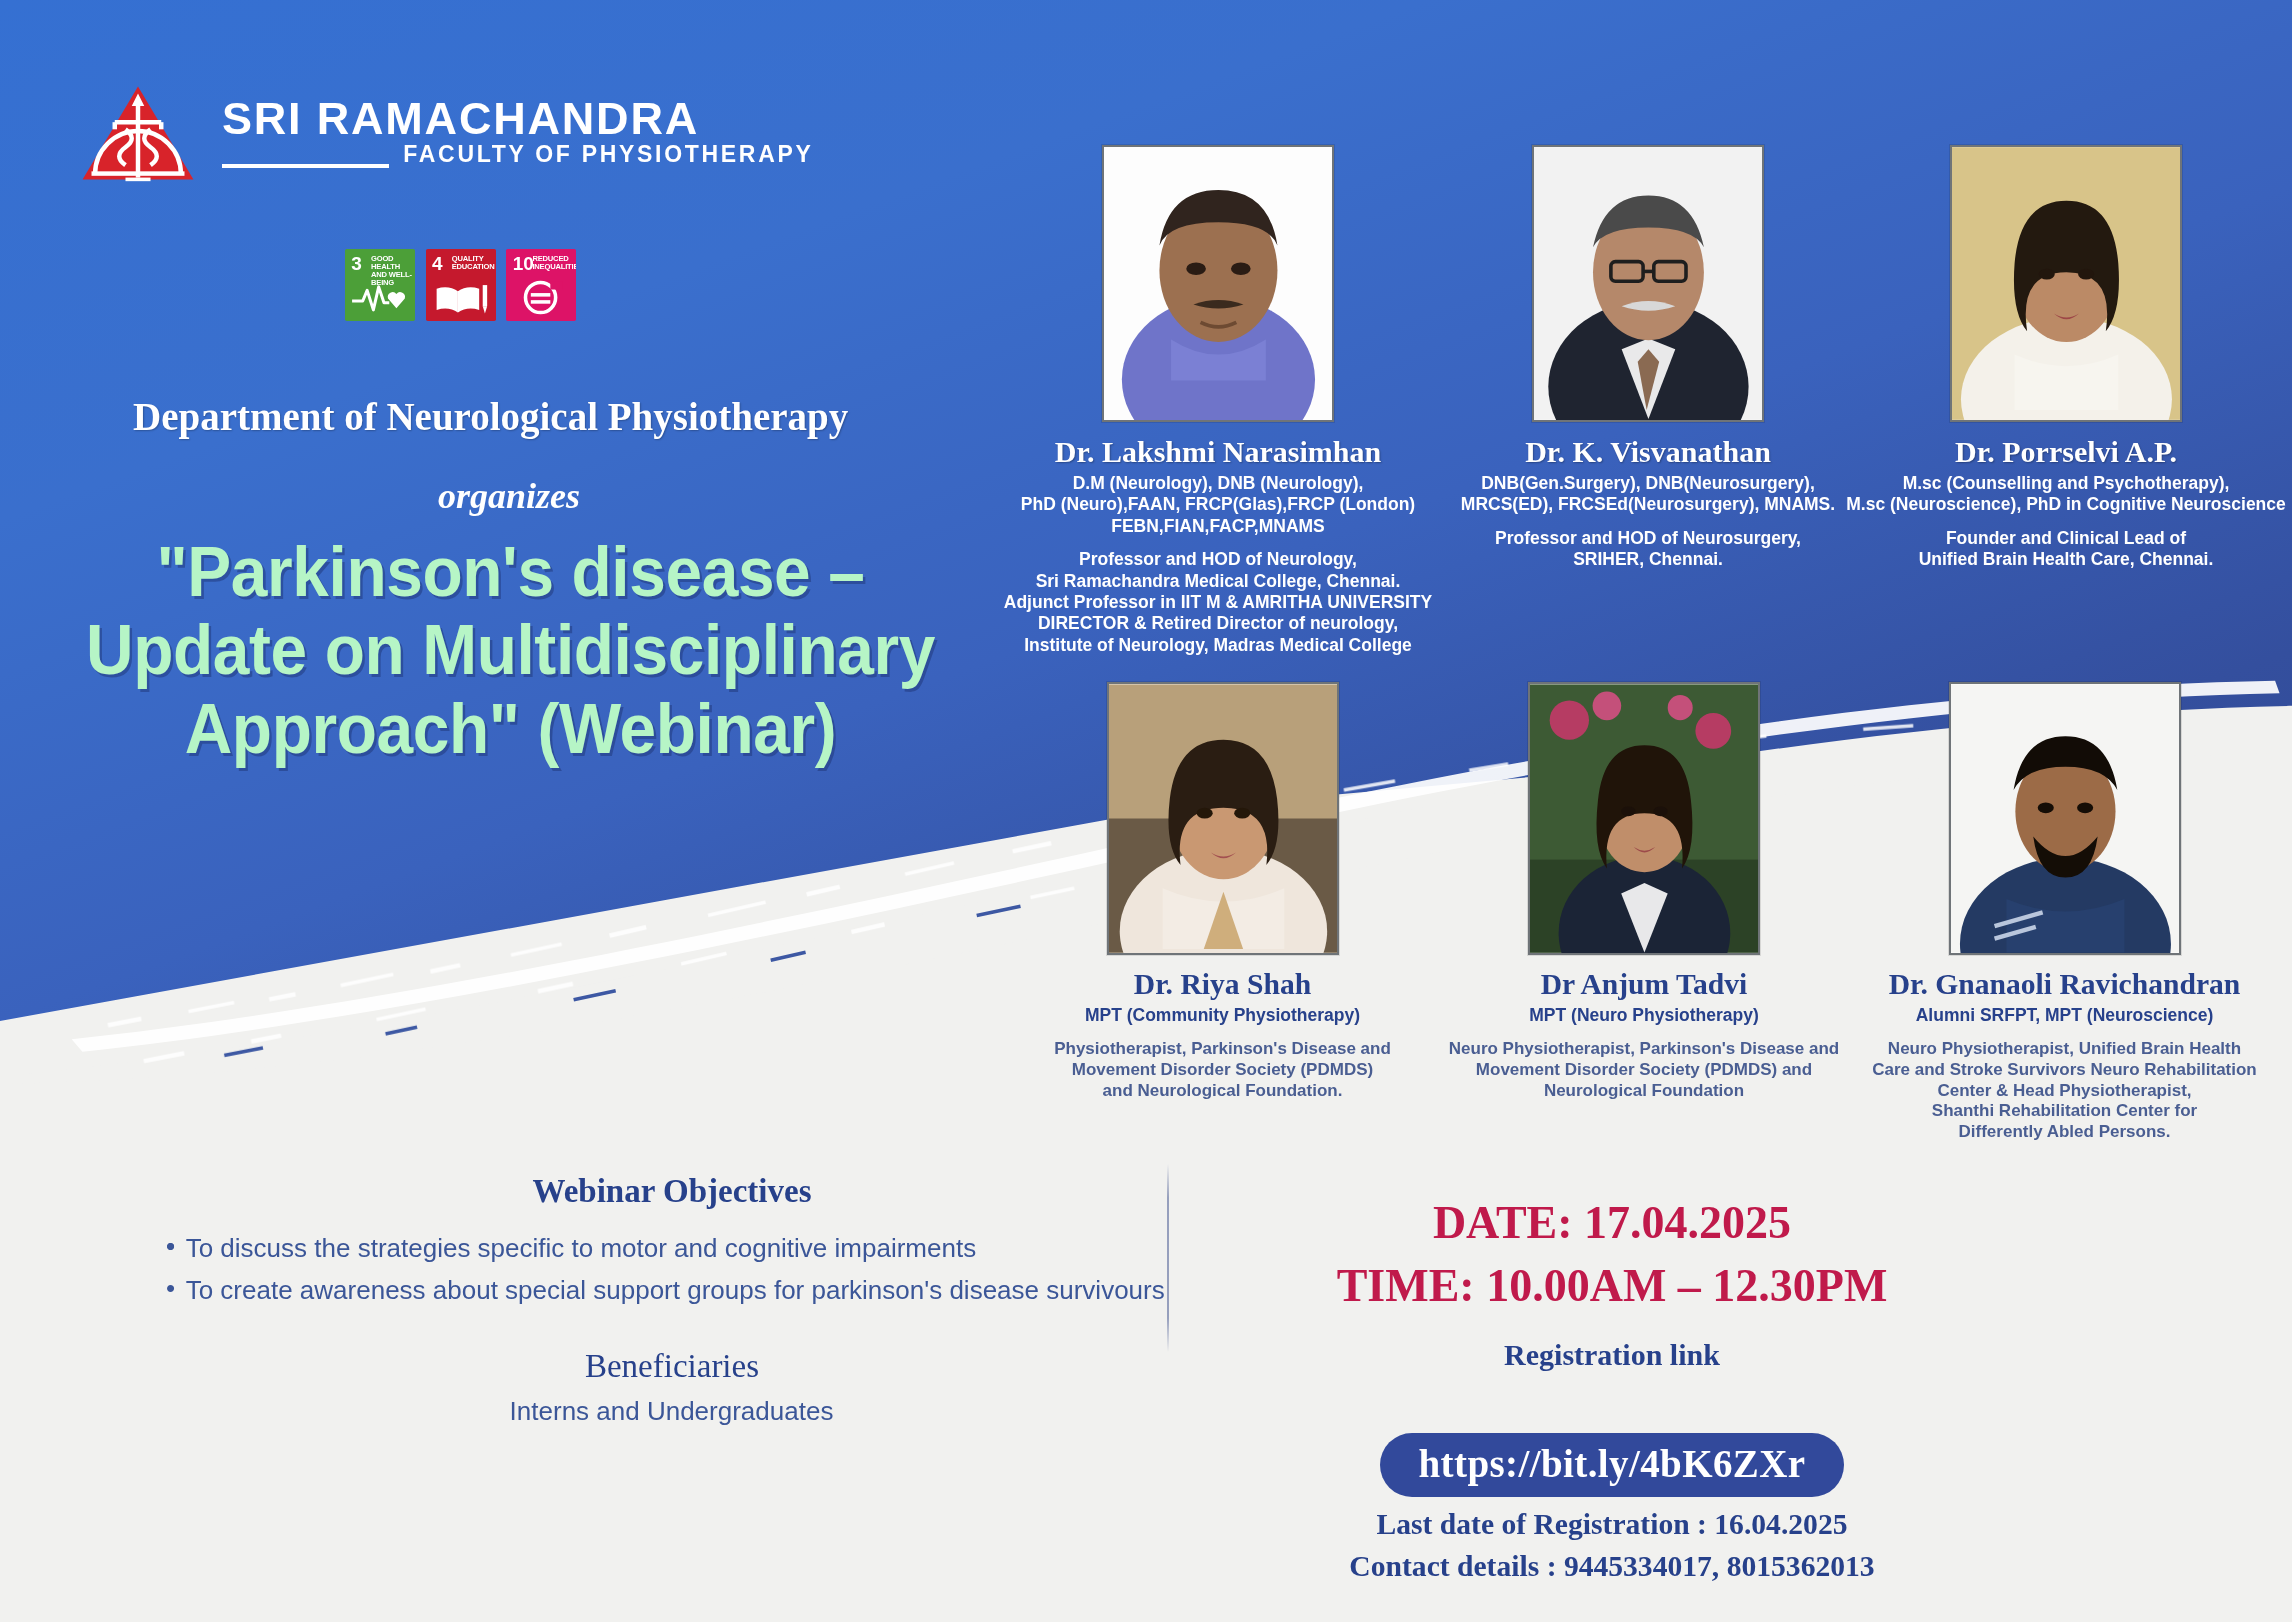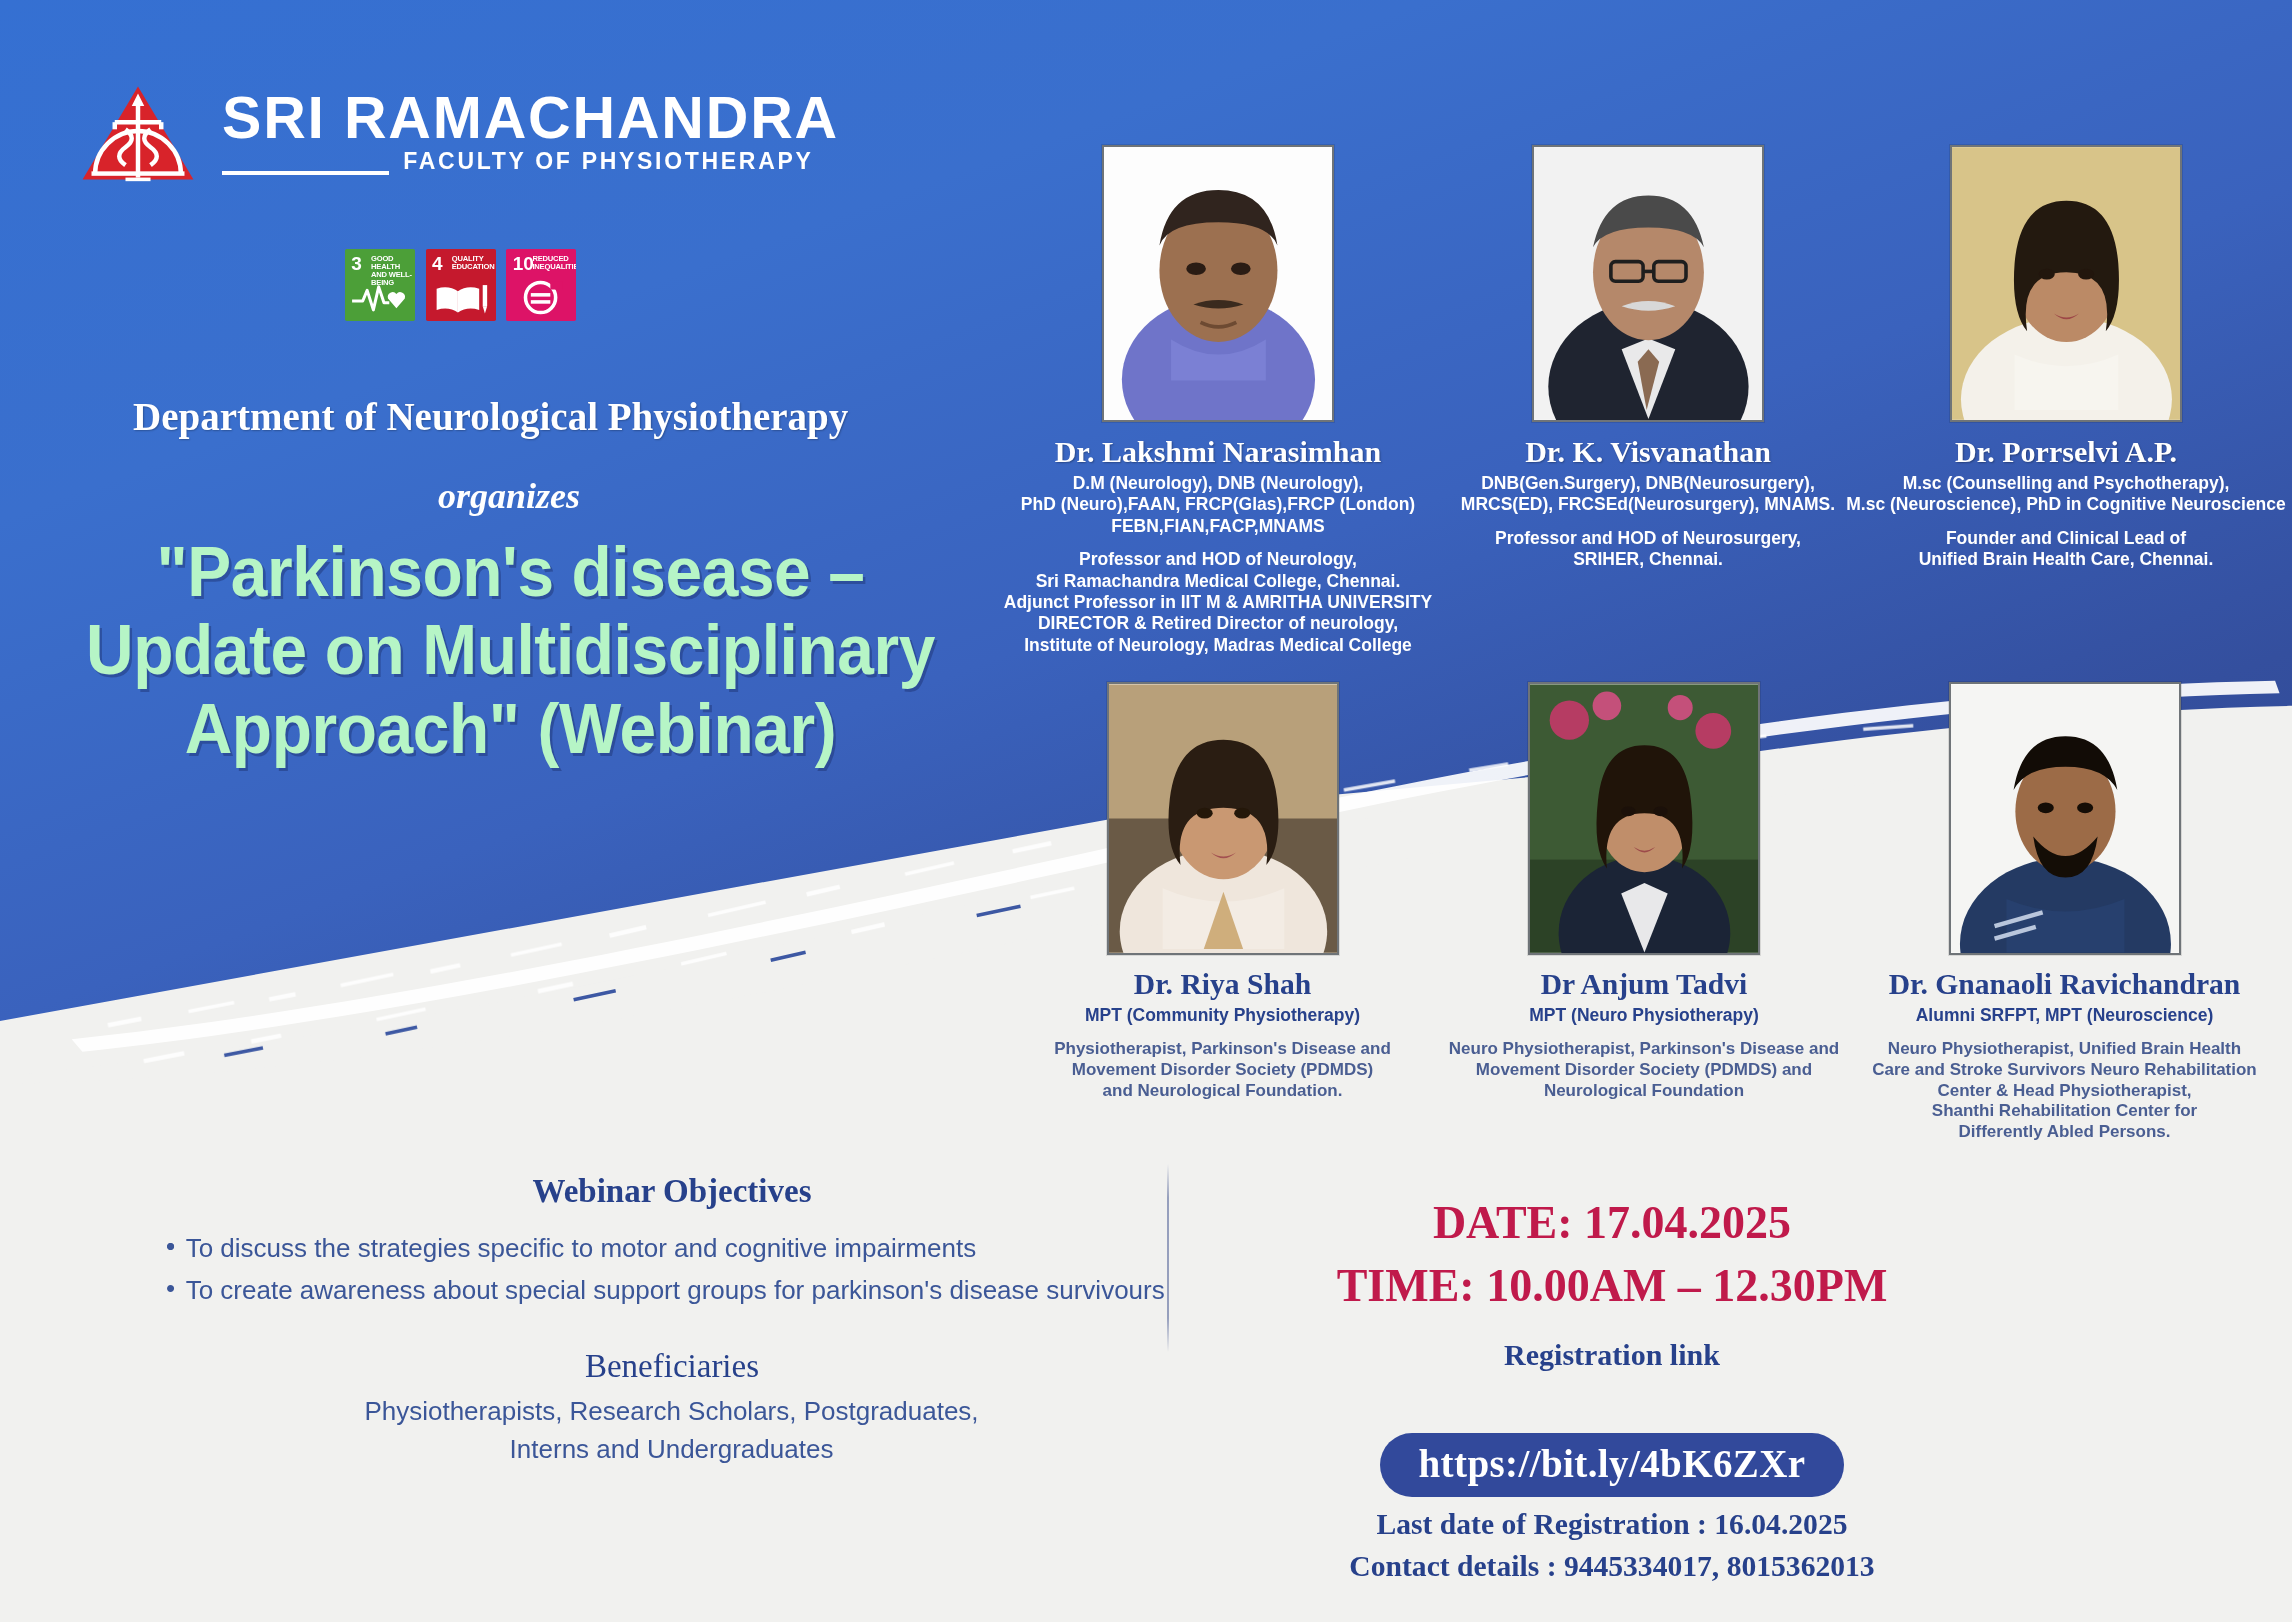--- a/index.html
+++ b/index.html
@@ -29,21 +29,21 @@
     position:absolute;left:0;top:618px;width:2293px;height:466px;
     z-index:3;pointer-events:none;
   }
 
   
   .logo-row{position:absolute;left:79px;top:79px;display:flex;align-items:center;gap:25px;z-index:5;}
   .logo-mark{width:118px;height:106px;position:relative;}
   .logo-text{display:flex;flex-direction:column;}
   .logo-main{
     font-family:"Liberation Sans",sans-serif;
-    font-weight:bold;font-size:59px;letter-spacing:1.8px;color:#ffffff;line-height:1;
+    font-weight:bold;font-size:45px;letter-spacing:1.8px;color:#ffffff;line-height:1;
   }
   .logo-sub-row{display:flex;align-items:flex-end;gap:14.3px;}
   .logo-rule{height:3.6px;background:#ffffff;width:167px;}
   .logo-sub{
     font-family:"Liberation Sans",sans-serif;
     font-weight:bold;font-size:23px;letter-spacing:2.7px;color:#ffffff;white-space:nowrap;
   }
 
   .sdg-row{position:absolute;left:345px;top:249px;display:flex;gap:10.7px;z-index:5;}
   .sdg{width:70px;height:72px;position:relative;border-radius:1.8px;overflow:hidden;}
@@ -433,21 +433,20 @@
 
   <div class="obj-h">Webinar  Objectives</div>
   <div class="obj-list">
     <div><span class="dot">•</span></div>
     <div><span class="dot">•</span><span>To discuss the strategies specific to motor and cognitive impairments</span></div>
     <div><span class="dot">•</span><span>To create awareness about special support groups for parkinson's disease survivours</span></div>
   </div>
 
   <div class="ben-h">Beneficiaries</div>
   <div class="ben-b">
-    <div>Physiotherapists, Research Scholars, Postgraduates,</div>
     <div>Interns and Undergraduates</div>
   </div>
 
   <div class="vrule"></div>
 
   <div class="dt">
     <div>DATE: 17.04.2025</div>
     <div>TIME: 10.00AM – 12.30PM</div>
   </div>
   <div class="fees">

